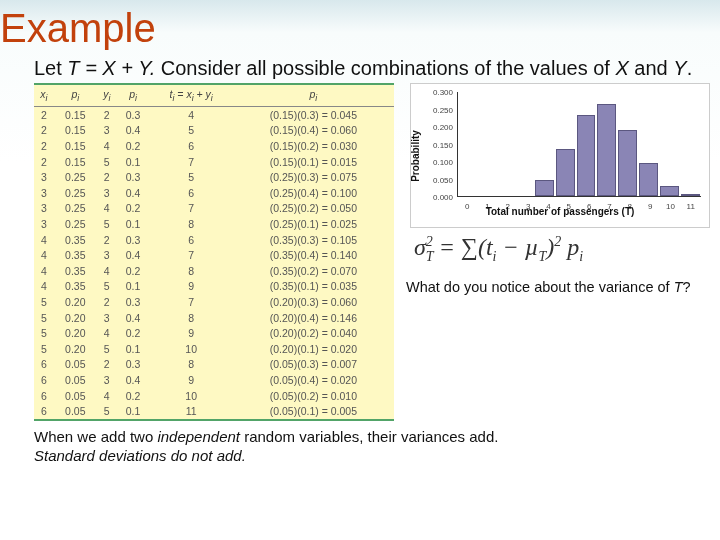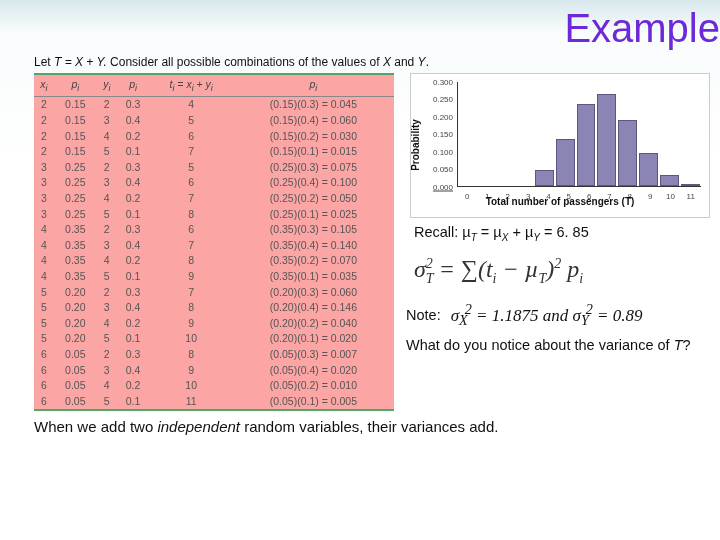--- a/index.html
+++ b/index.html
@@ -6,40 +6,40 @@
   body {
     width: 720px;
     height: 540px;
     background: linear-gradient(to bottom, #d8e8ec 0%, #f8fcfc 6%, #ffffff 30%, #ffffff 100%);
     font-family: Arial, sans-serif;
     color: #111;
     position: relative;
     overflow: hidden;
   }
   .title {
-    text-align: right;
+    text-align: left;
     font-size: 40px;
-    color: #6d28d9;
+    color: #c2410c;
     font-weight: normal;
     padding-top: 6px;
   }
   .intro {
-    font-size: 12px;
+    font-size: 20px;
     padding: 4px 20px 2px 34px;
     line-height: 1.3;
   }
   .content {
     display: flex;
     padding: 0 8px 0 34px;
   }
   .table-wrap {
     flex: 0 0 360px;
     border-top: 2px solid #52a468;
     border-bottom: 2px solid #52a468;
-    background: #fca5a5;
+    background: #fef9c3;
   }
   table {
     width: 100%;
     border-collapse: collapse;
     font-size: 10.5px;
     color: #555;
   }
   thead tr { border-bottom: 1px solid #888; }
   th {
     font-weight: normal;
@@ -306,21 +306,21 @@
           </tr>
         </tbody>
     </table>
   </div>
 
   <div class="rightcol">
     <div class="chart-box">
       <div class="chart-ylab">Probability</div>
       <div class="plot">
         <div class="yticks" id="yticks">
-            <div class="ytick" style="bottom: 0%; text-decoration: underline;">0.000</div>
+            <div class="ytick" style="bottom: 0%;">0.000</div>
             <div class="ytick" style="bottom: 16.6667%;">0.050</div>
             <div class="ytick" style="bottom: 33.3333%;">0.100</div>
             <div class="ytick" style="bottom: 50%;">0.150</div>
             <div class="ytick" style="bottom: 66.6667%; padding-left: 42px;">0.200</div>
             <div class="ytick" style="bottom: 83.3333%;">0.250</div>
             <div class="ytick" style="bottom: 100%;">0.300</div>
           </div>
         <div class="bars" id="bars">
             <div class="bar" style="height: 0%; border: none; background: transparent;"></div>
             <div class="bar" style="height: 0%; border: none; background: transparent;"></div>
@@ -346,33 +346,26 @@
             <div class="xtick">7</div>
             <div class="xtick">8</div>
             <div class="xtick">9</div>
             <div class="xtick">10</div>
             <div class="xtick">11</div>
           </div>
       </div>
       <div class="chart-xlab">Total number of passengers (T)</div>
     </div>
 
-    <div class="recall">
-      <span>Recall: µ</span><span class="sub">T</span><span> = µ</span><span class="sub">X</span><span> + µ</span><span class="sub">Y</span><span> = 6. 85</span>
-    </div>
 
     <div class="formula" id="formula">σ<sub style="font-size:14px">T</sub><sup style="font-size:14px;margin-left:-8px">2</sup> = ∑(t<sub style="font-size:14px">i</sub> − µ<sub style="font-size:14px">T</sub>)<sup style="font-size:14px">2</sup> p<sub style="font-size:14px">i</sub></div>
 
 
-    <div class="note-row">
-      <span>Note:</span>
-      <span class="note-img" id="noteformula">σ<sub>X</sub><sup style="margin-left:-3px">2</sup> = 1.1875 and σ<sub>Y</sub><sup style="margin-left:-3px">2</sup> = 0.89</span>
-    </div>
 
     <div class="question">
       <span>What do you notice about the variance of </span><i>T</i><span>?</span>
     </div>
   </div>
 </div>
 
 <div class="bottom">
-  <span>When we add two </span><i>independent</i><span> random variables, their variances add. </span><br>
+  <span>When we add two </span><i>independent</i><span> random variables, their variances add. </span><br><i>Standard deviations do not add.</i>
 </div>
 
 </body></html>

